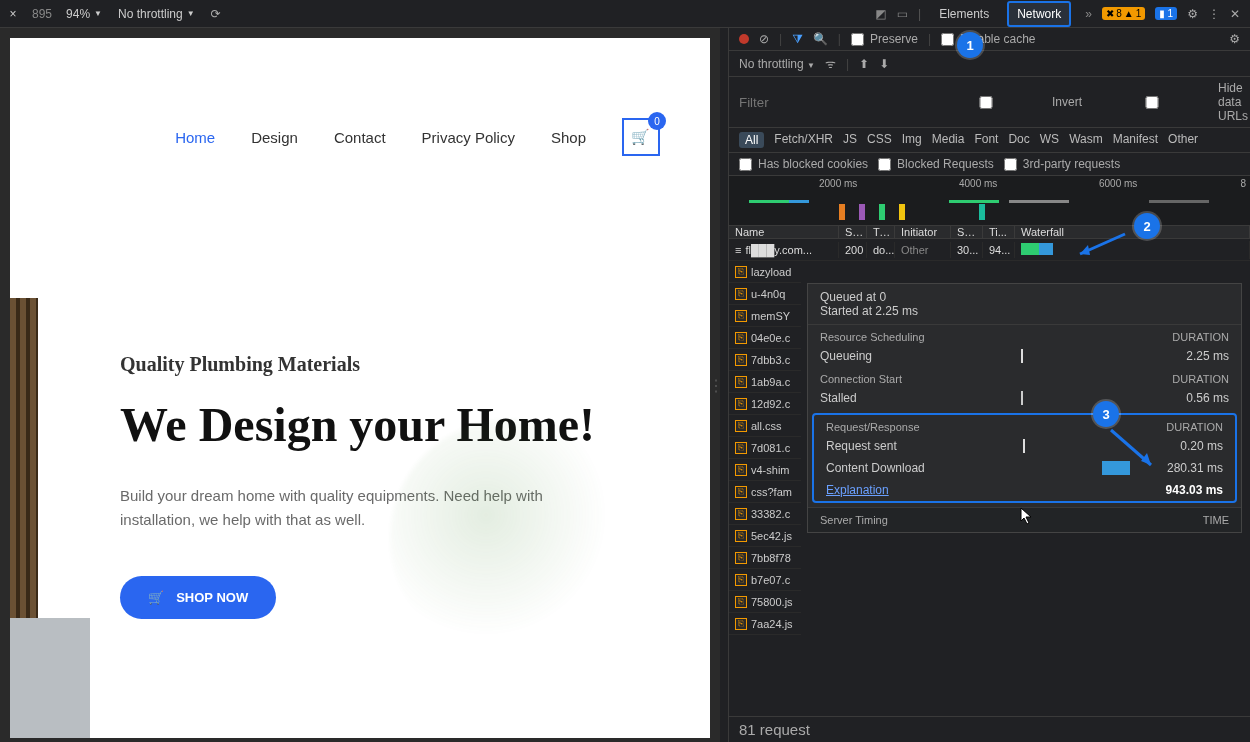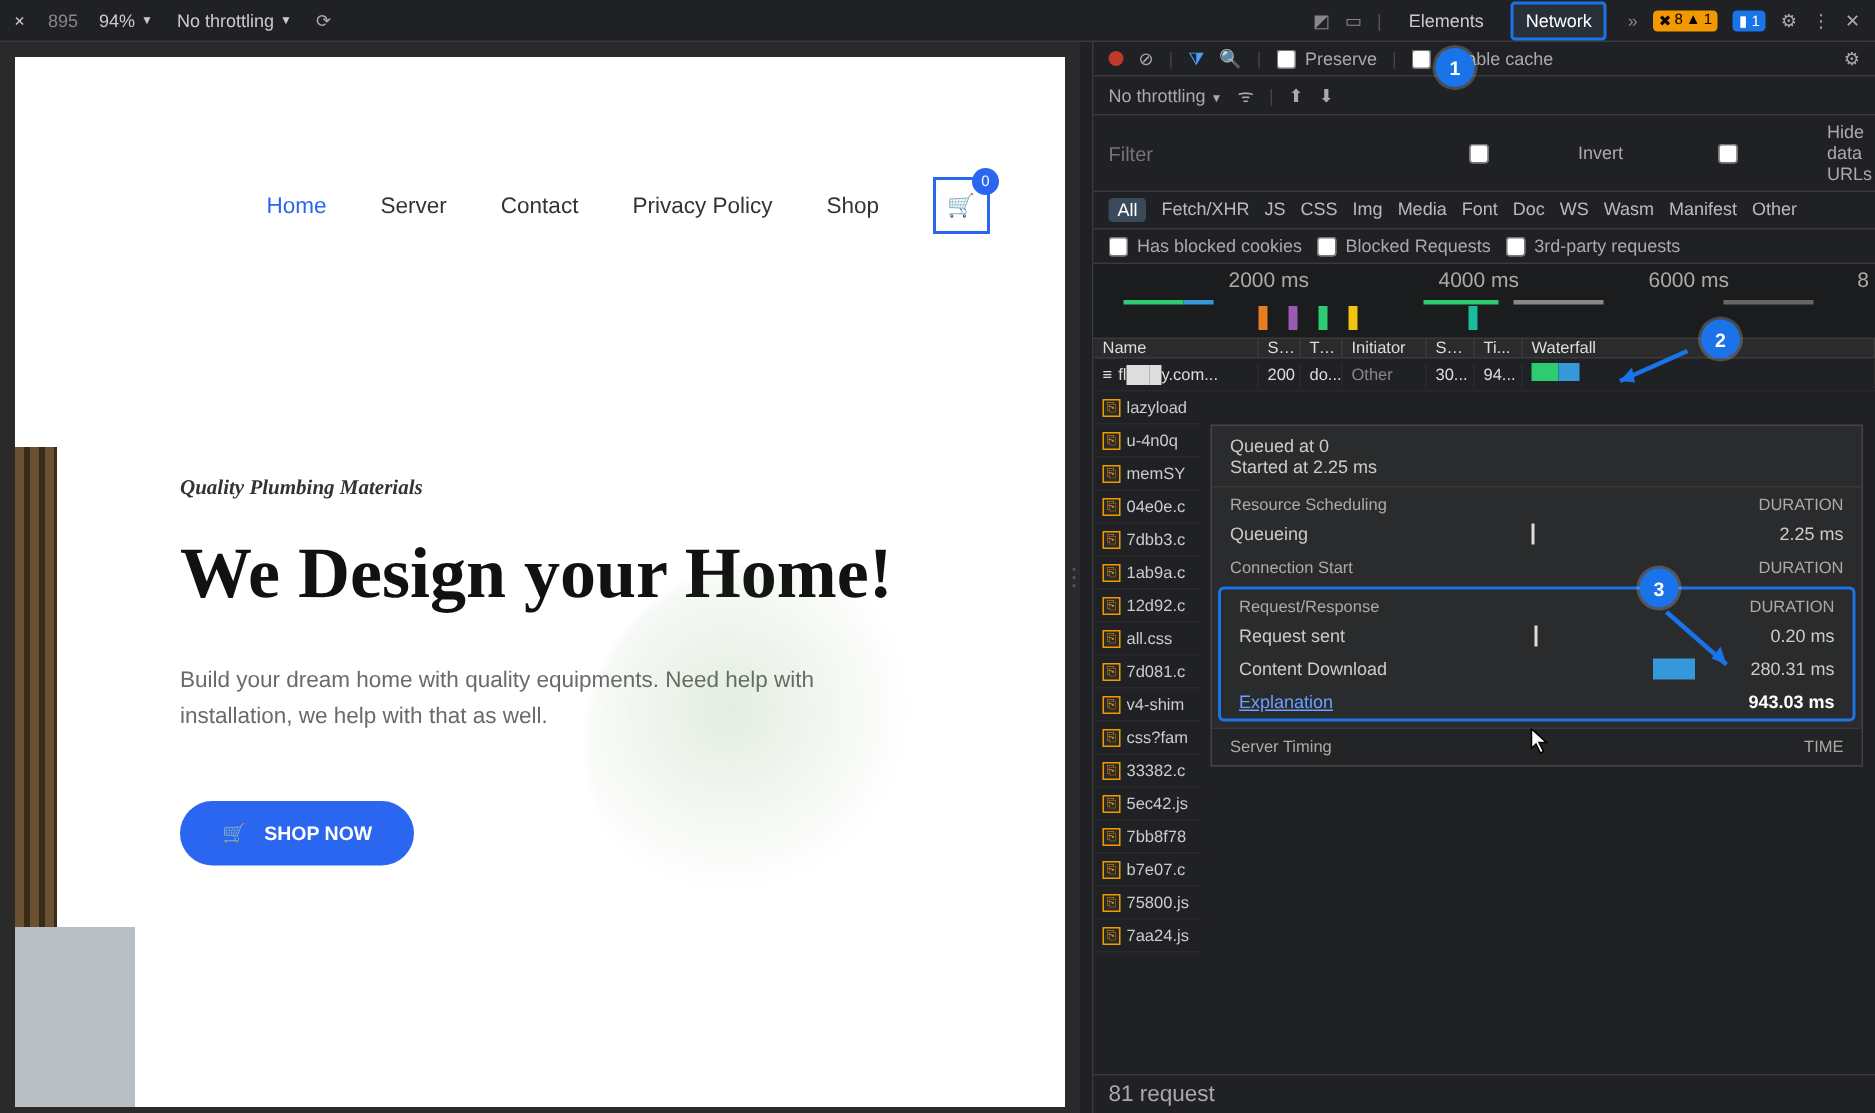--- a/index.html
+++ b/index.html
@@ -25,41 +25,41 @@
 .main { flex: 1; display: flex; min-height: 0; }
 .page-area { width: 720px; background: #2a2a2a; display: flex; flex-direction: column; align-items: center; }
 .page-scroll { width: 700px; height: 700px; background: #fff; margin-top: 10px; position: relative; overflow: hidden; color: #222; }
 .page-scroll::before { content:""; position:absolute; top:42px; left:0; right:0; height:8px; }
 .page-nav { display: flex; align-items: center; justify-content: flex-end; gap: 36px; padding: 80px 50px 40px 50px; font-size: 15px; color: #333; }
 .page-nav .home { color: #2a66f0; }
 .page-nav a { cursor: pointer; }
 .cart { width: 38px; height: 38px; border: 2px solid #2a66f0; display: flex; align-items: center; justify-content: center; color: #2a66f0; position: relative; }
 .cart .bubble { position:absolute; top:-8px; right:-8px; width:18px; height:18px; background:#2a66f0; color:#fff; border-radius:50%; font-size:10px; display:flex; align-items:center; justify-content:center; }
 .hero { padding: 40px 50px 0 110px; position: relative; }
-.hero-pretitle { font-family: Georgia, serif; font-size: 14px; color: #333; margin-top: 82px; font-weight: 600; font-style: italic; }
+.hero-pretitle { font-family: Georgia, serif; font-size: 20px; color: #333; margin-top: 117px; font-weight: 600; }
 .hero-title { font-family: Georgia, serif; font-size: 48px; font-weight: 800; color: #111; margin-top: 20px; line-height: 1.2; }
 .hero-sub { color: #6a6a6a; font-size: 15px; margin-top: 30px; max-width: 460px; line-height: 1.6; }
 .shop-btn { margin-top: 44px; background: #2a66f0; color:#fff; border:none; border-radius: 26px; padding: 14px 28px; font-weight: 700; font-size: 13px; display:inline-flex; align-items:center; gap:12px; cursor:pointer; }
 .leaf { position:absolute; right:80px; bottom:-40px; width:240px; height:240px; opacity:0.15; background: radial-gradient(ellipse at 40% 40%, #4a8a3a 0%, transparent 60%); border-radius:50%; filter: blur(2px); }
 .slats { position:absolute; left:-20px; top:260px; width:48px; height:320px; background: repeating-linear-gradient(to right, #6b5134 0 6px, #3a2a18 6px 10px); }
 .floor { position:absolute; left:-20px; top:580px; width:100px; height:120px; background: #b9bec2; }
 
 
 .devtools { flex:1; display:flex; flex-direction:column; background:#202124; border-left:1px solid #3a3a3a; font-size:12px; min-width:0; }
 .dt-row { display:flex; align-items:center; gap:10px; padding: 4px 10px; border-bottom:1px solid #3a3a3a; color:#aaa; }
 .dt-row .rec { width:10px; height:10px; border-radius:50%; background:#c0392b; }
 .dt-row .iconbtn { cursor:pointer; }
 .dt-row .cb { display:flex; align-items:center; gap:6px; }
 .dt-row input[type=checkbox]{ accent-color:#444; }
 .filter-row input { background:transparent; border:none; color:#ccc; flex:0 0 120px; outline:none; }
 .type-tabs { display:flex; gap:10px; padding:4px 10px; flex-wrap:wrap; border-bottom:1px solid #3a3a3a; color:#bbb; }
 .type-tabs .all { background:#3a4a5a; color:#fff; padding:1px 6px; border-radius:3px; }
 .type-tabs span { cursor:pointer; }
 .overview { height:50px; background:#1b1c1e; border-bottom:1px solid #3a3a3a; position:relative; }
-.ov-tick { position:absolute; top:2px; font-size:14px; color:#aaa; }
+.ov-tick { position:absolute; top:2px; font-size:10px; color:#aaa; }
 .ov-bars { position:absolute; top:18px; left:20px; right:20px; height:26px; }
 .ov-bar { position:absolute; height:3px; top:6px; }
 
 .net-header { display:flex; background:#2a2b2d; border-bottom:1px solid #3a3a3a; font-size:11px; }
 .net-header div { padding:0 6px; border-right:1px solid #3a3a3a; overflow:hidden; text-overflow:ellipsis; white-space:nowrap; }
 .col-name{flex:0 0 110px;} .col-st{flex:0 0 28px;} .col-ty{flex:0 0 28px;} .col-init{flex:0 0 56px;} .col-size{flex:0 0 32px;} .col-ti{flex:0 0 32px;} .col-wf{flex:1;}
 .net-body { flex:1; overflow:hidden; position:relative; display:flex; }
 .net-list { width:72px; display:flex; flex-direction:column; }
 .net-rowline { display:flex; align-items:center; gap:4px; padding:2px 6px; font-size:11px; color:#ccc; border-bottom:1px solid #2a2a2a; cursor:pointer; height:22px; }
 .net-rowline .fi { width:12px; height:12px; border:1px solid #f29900; background:#2a2a2a; font-size:8px; display:flex; align-items:center; justify-content:center; color:#f29900; }
@@ -123,21 +123,21 @@
 </div>
 
 <div class="main">
 
   <div class="page-area">
     <div class="page-scroll">
       <div class="slats"></div>
       <div class="floor"></div>
       <div class="page-nav">
         <a class="home">Home</a>
-        <a>Server</a>
+        <a>Design</a>
         <a>Contact</a>
         <a>Privacy Policy</a>
         <a>Shop</a>
         <div class="cart">
           <span>🛒</span>
           <span class="bubble">0</span>
         </div>
       </div>
       <div class="hero">
         <div class="leaf"></div>
@@ -356,20 +356,27 @@
         <div class="line">
             <span class="lbl">Queueing</span>
             <span class="bar">
               <span style="left:30%;width:2px;background:#ddd"></span>
             </span>
             <span class="val">2.25 ms</span>
           </div>
         <div class="hdr">
             <span>Connection Start</span>
             <span>DURATION</span>
+          </div>
+        <div class="line">
+            <span class="lbl">Stalled</span>
+            <span class="bar">
+              <span style="left:30%;width:2px;background:#ccc"></span>
+            </span>
+            <span class="val">0.56 ms</span>
           </div>
 
         <div class="rr" style="position:relative;">
           <div class="dot-callout" style="top:-14px; right:116px;">3</div>
           <svg class="arrow" style="top:10px; right:74px;" width="60" height="50">
               <path d="M10 5 L50 40" stroke="#1a73e8" stroke-width="3" fill="none"></path>
               <path d="M50 40 L40 36 L46 28 Z" fill="#1a73e8"></path>
             </svg>
           <div class="hdr">
               <span>Request/Response</span>

